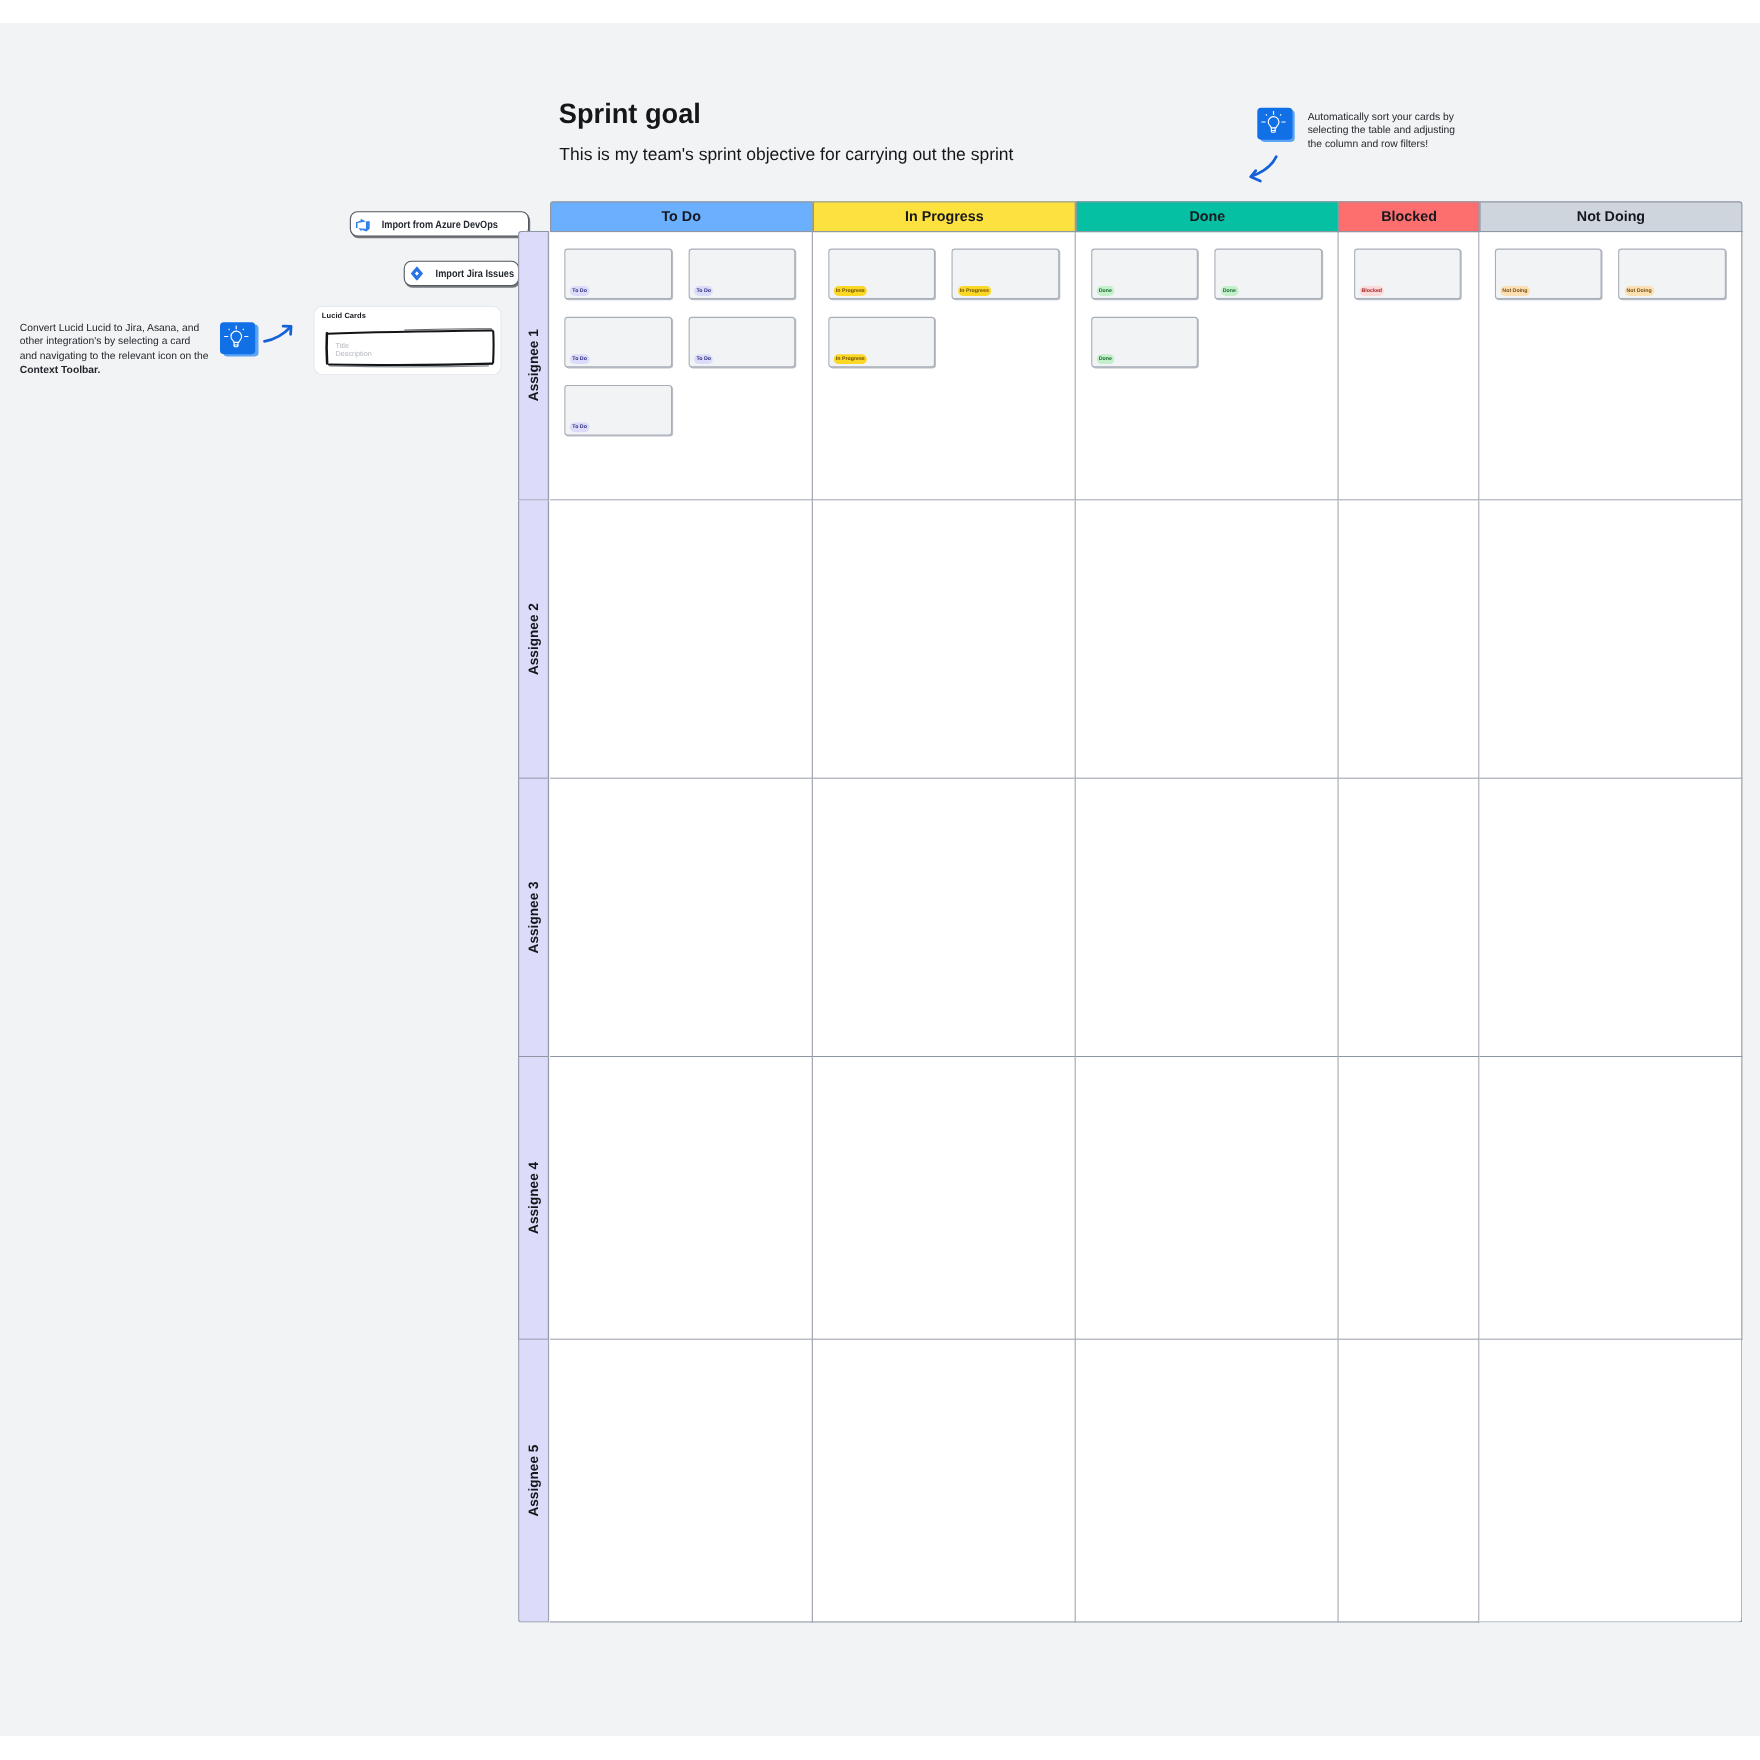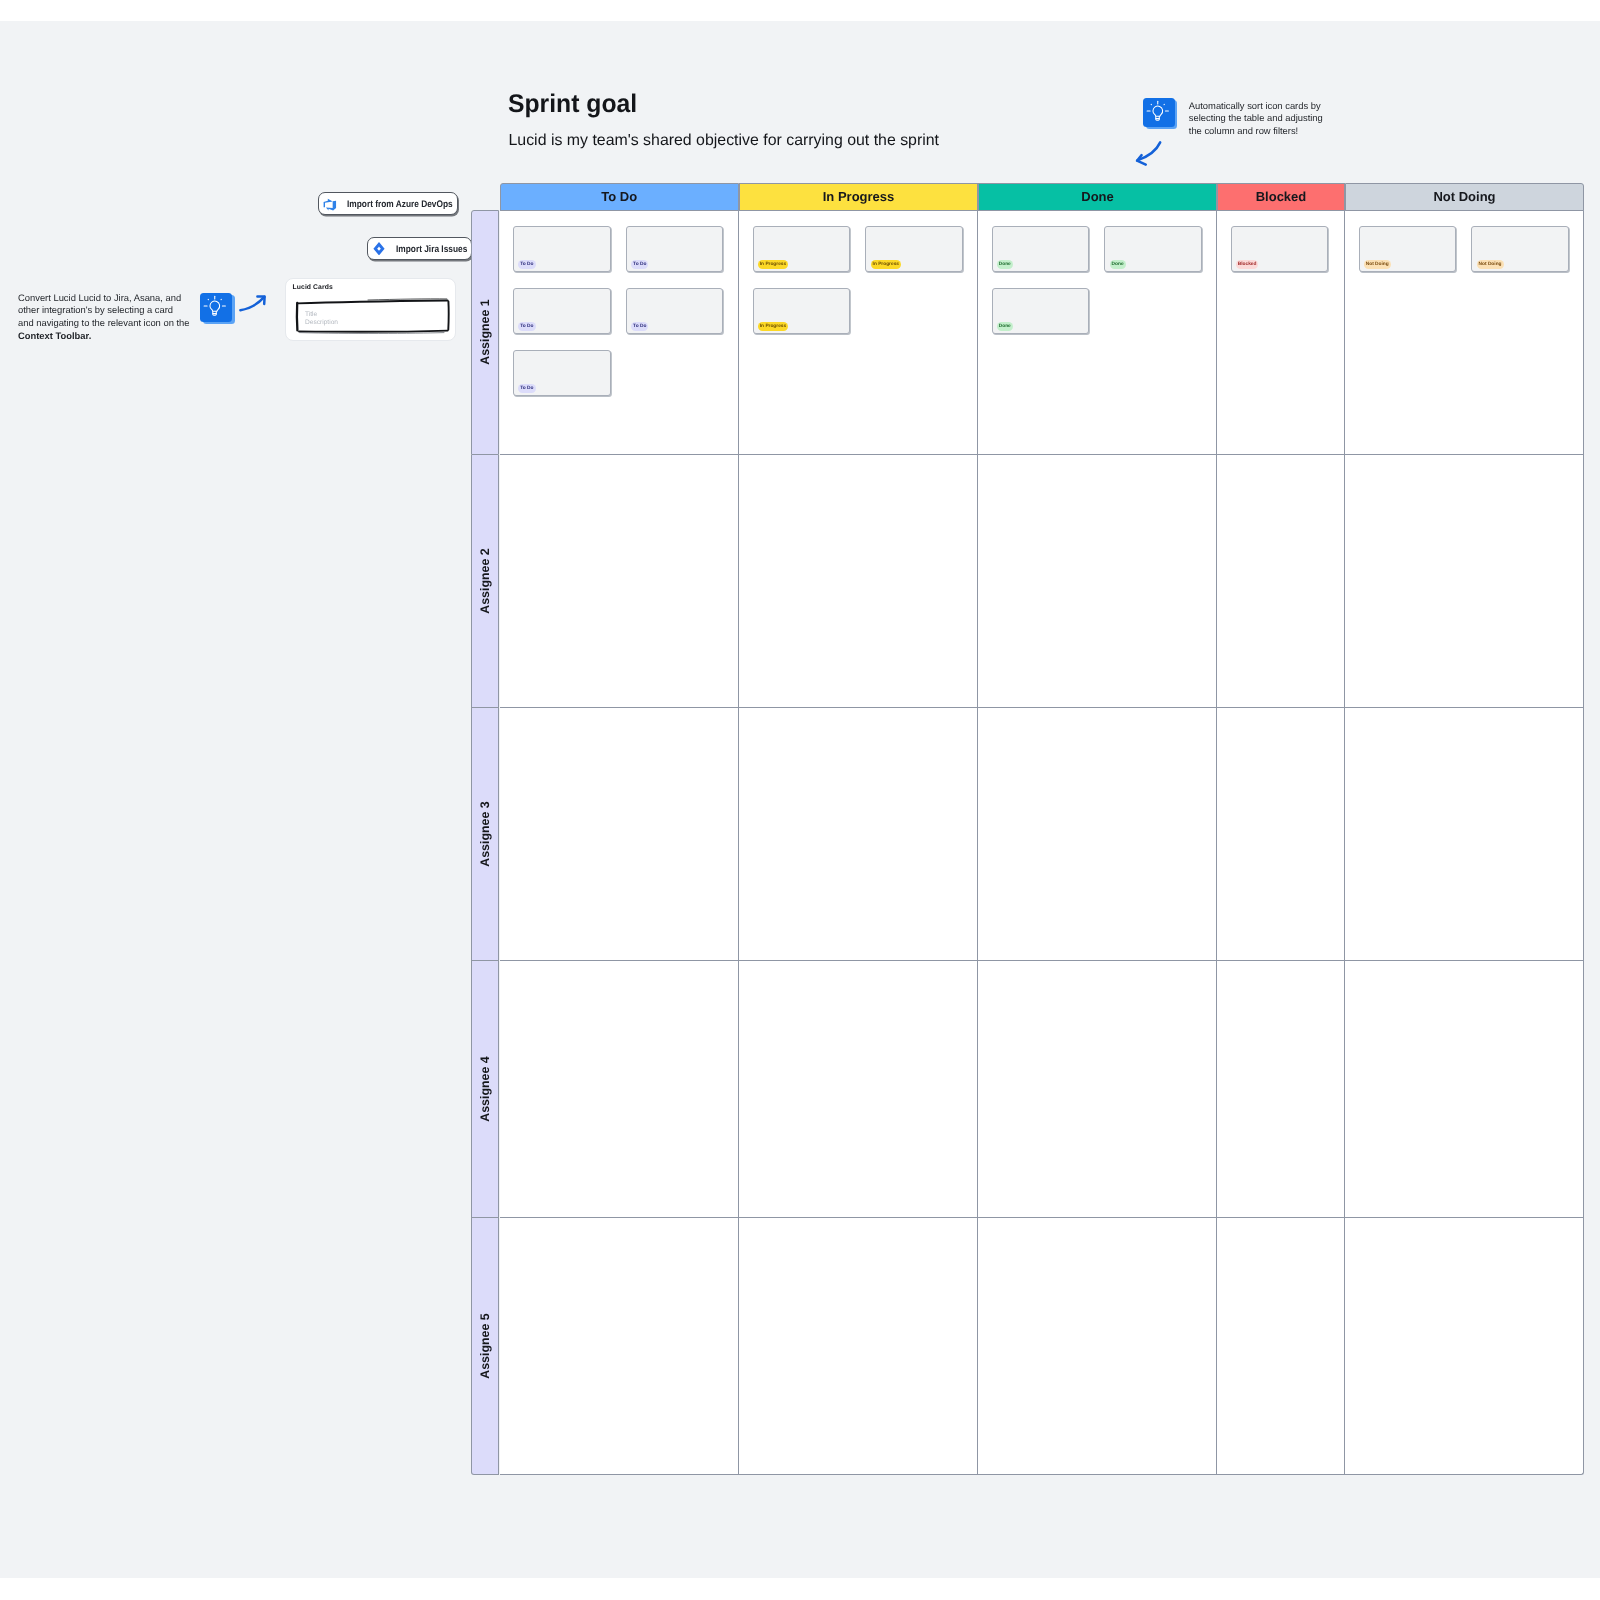--- a/index.html
+++ b/index.html
@@ -51,48 +51,48 @@
   .task-badge{position:absolute;left:4.2px;bottom:2.1px;height:9.2px;border-radius:4.6px;
               display:flex;align-items:center;justify-content:center;padding:0 2px;
               font-size:4.8px;font-weight:bold;white-space:nowrap;}
 </style>
 </head>
 <body>
 
 <div id="canvas-bg"></div>
 
 <div class="abs" id="page-title">Sprint goal</div>
-<div class="abs" id="page-subtitle">Lucid is my team's shared objective for carrying out the sprint</div>
+<div class="abs" id="page-subtitle">This is my team's sprint objective for carrying out the sprint</div>
 
 <div class="abs" style="left:1143.2px;top:97.8px;width:35px;height:32px;">
   <div class="tip-icon-shadow"></div>
   <div class="tip-icon abs" style="left:0;top:0;z-index:1;">
     <svg width="31.8" height="28.9" viewBox="0 0 31.8 28.9" fill="none">
       <g stroke="#ffffff" stroke-width="1.05" stroke-linecap="round" stroke-linejoin="round">
         <path d="M9.95 12.9a4.85 4.85 0 1 1 8.2 3.5c-.62.64-.98 1.12-1.12 1.85h-4.25c-.14-.73-.5-1.21-1.12-1.85a4.83 4.83 0 0 1-1.71-3.5Z"></path>
         <path d="M12.78 18.25v3.0a.95.95 0 0 0 .95.95h1.6a.95.95 0 0 0 .95-.95v-3.0"></path>
         <path d="M12.9 20.65h3.35"></path>
         <path d="M14.75 3.35v2.6"></path>
         <path d="M4.1 12.95h3.0"></path>
         <path d="M22.4 12.95h3.0"></path>
         <path d="M8.15 6.3l.3.3"></path>
         <path d="M21.05 6.6l.3-.3"></path>
       </g>
     </svg>
   </div>
 </div>
-<div class="abs tip-text" id="top-tip-text" style="left:1188.8px;top:100px;width:138px;font-size:9.4px;line-height:12.4px;">Automatically sort icon cards by selecting the table and adjusting the column and row filters!</div>
+<div class="abs tip-text" id="top-tip-text" style="left:1188.8px;top:100px;width:138px;font-size:9.4px;line-height:12.4px;">Automatically sort your cards by selecting the table and adjusting the column and row filters!</div>
 <div class="abs" style="left:1131.5px;top:139px;">
   <svg width="36" height="32" viewBox="0 0 36 32" fill="none">
     <path d="M28.2 3.4 C25.2 9.8, 19.2 16.6, 5.4 21.4" stroke="#1461d8" stroke-width="2.5" stroke-linecap="round" fill="none"></path>
     <path d="M9.6 16.1 L5.0 21.7 L13.8 25.6" stroke="#1461d8" stroke-width="2.5" stroke-linecap="round" stroke-linejoin="round" fill="none"></path>
   </svg>
 </div>
 
-<div class="abs imp-btn" style="left:318px;top:192px;width:140px;">
+<div class="abs imp-btn" style="left:318px;top:192px;width:163px;">
   <span class="abs" style="left:3px;top:3.5px;">
     <svg width="15" height="15" viewBox="0 0 16 16" fill="none">
       <path d="M15 4.1v7.65l-3.15 2.58-4.9-1.79v1.78L4.2 11.18l7.18.56V4.62L15 4.1Z" fill="#2f82e8"></path>
       <path d="M11.45 4.68 6.2 1.9v2.1L1.7 5.3v5.56l1.5.2V6.02l8.25-1.34Z" fill="#2f82e8"></path>
     </svg>
   </span>
   <span class="lbl abs" style="left:27.5px;top:6px;">Import from Azure DevOps</span>
 </div>
 <div class="abs imp-btn" style="left:367px;top:236.5px;width:105px;">
   <span class="abs" style="left:5.3px;top:4.1px;">

